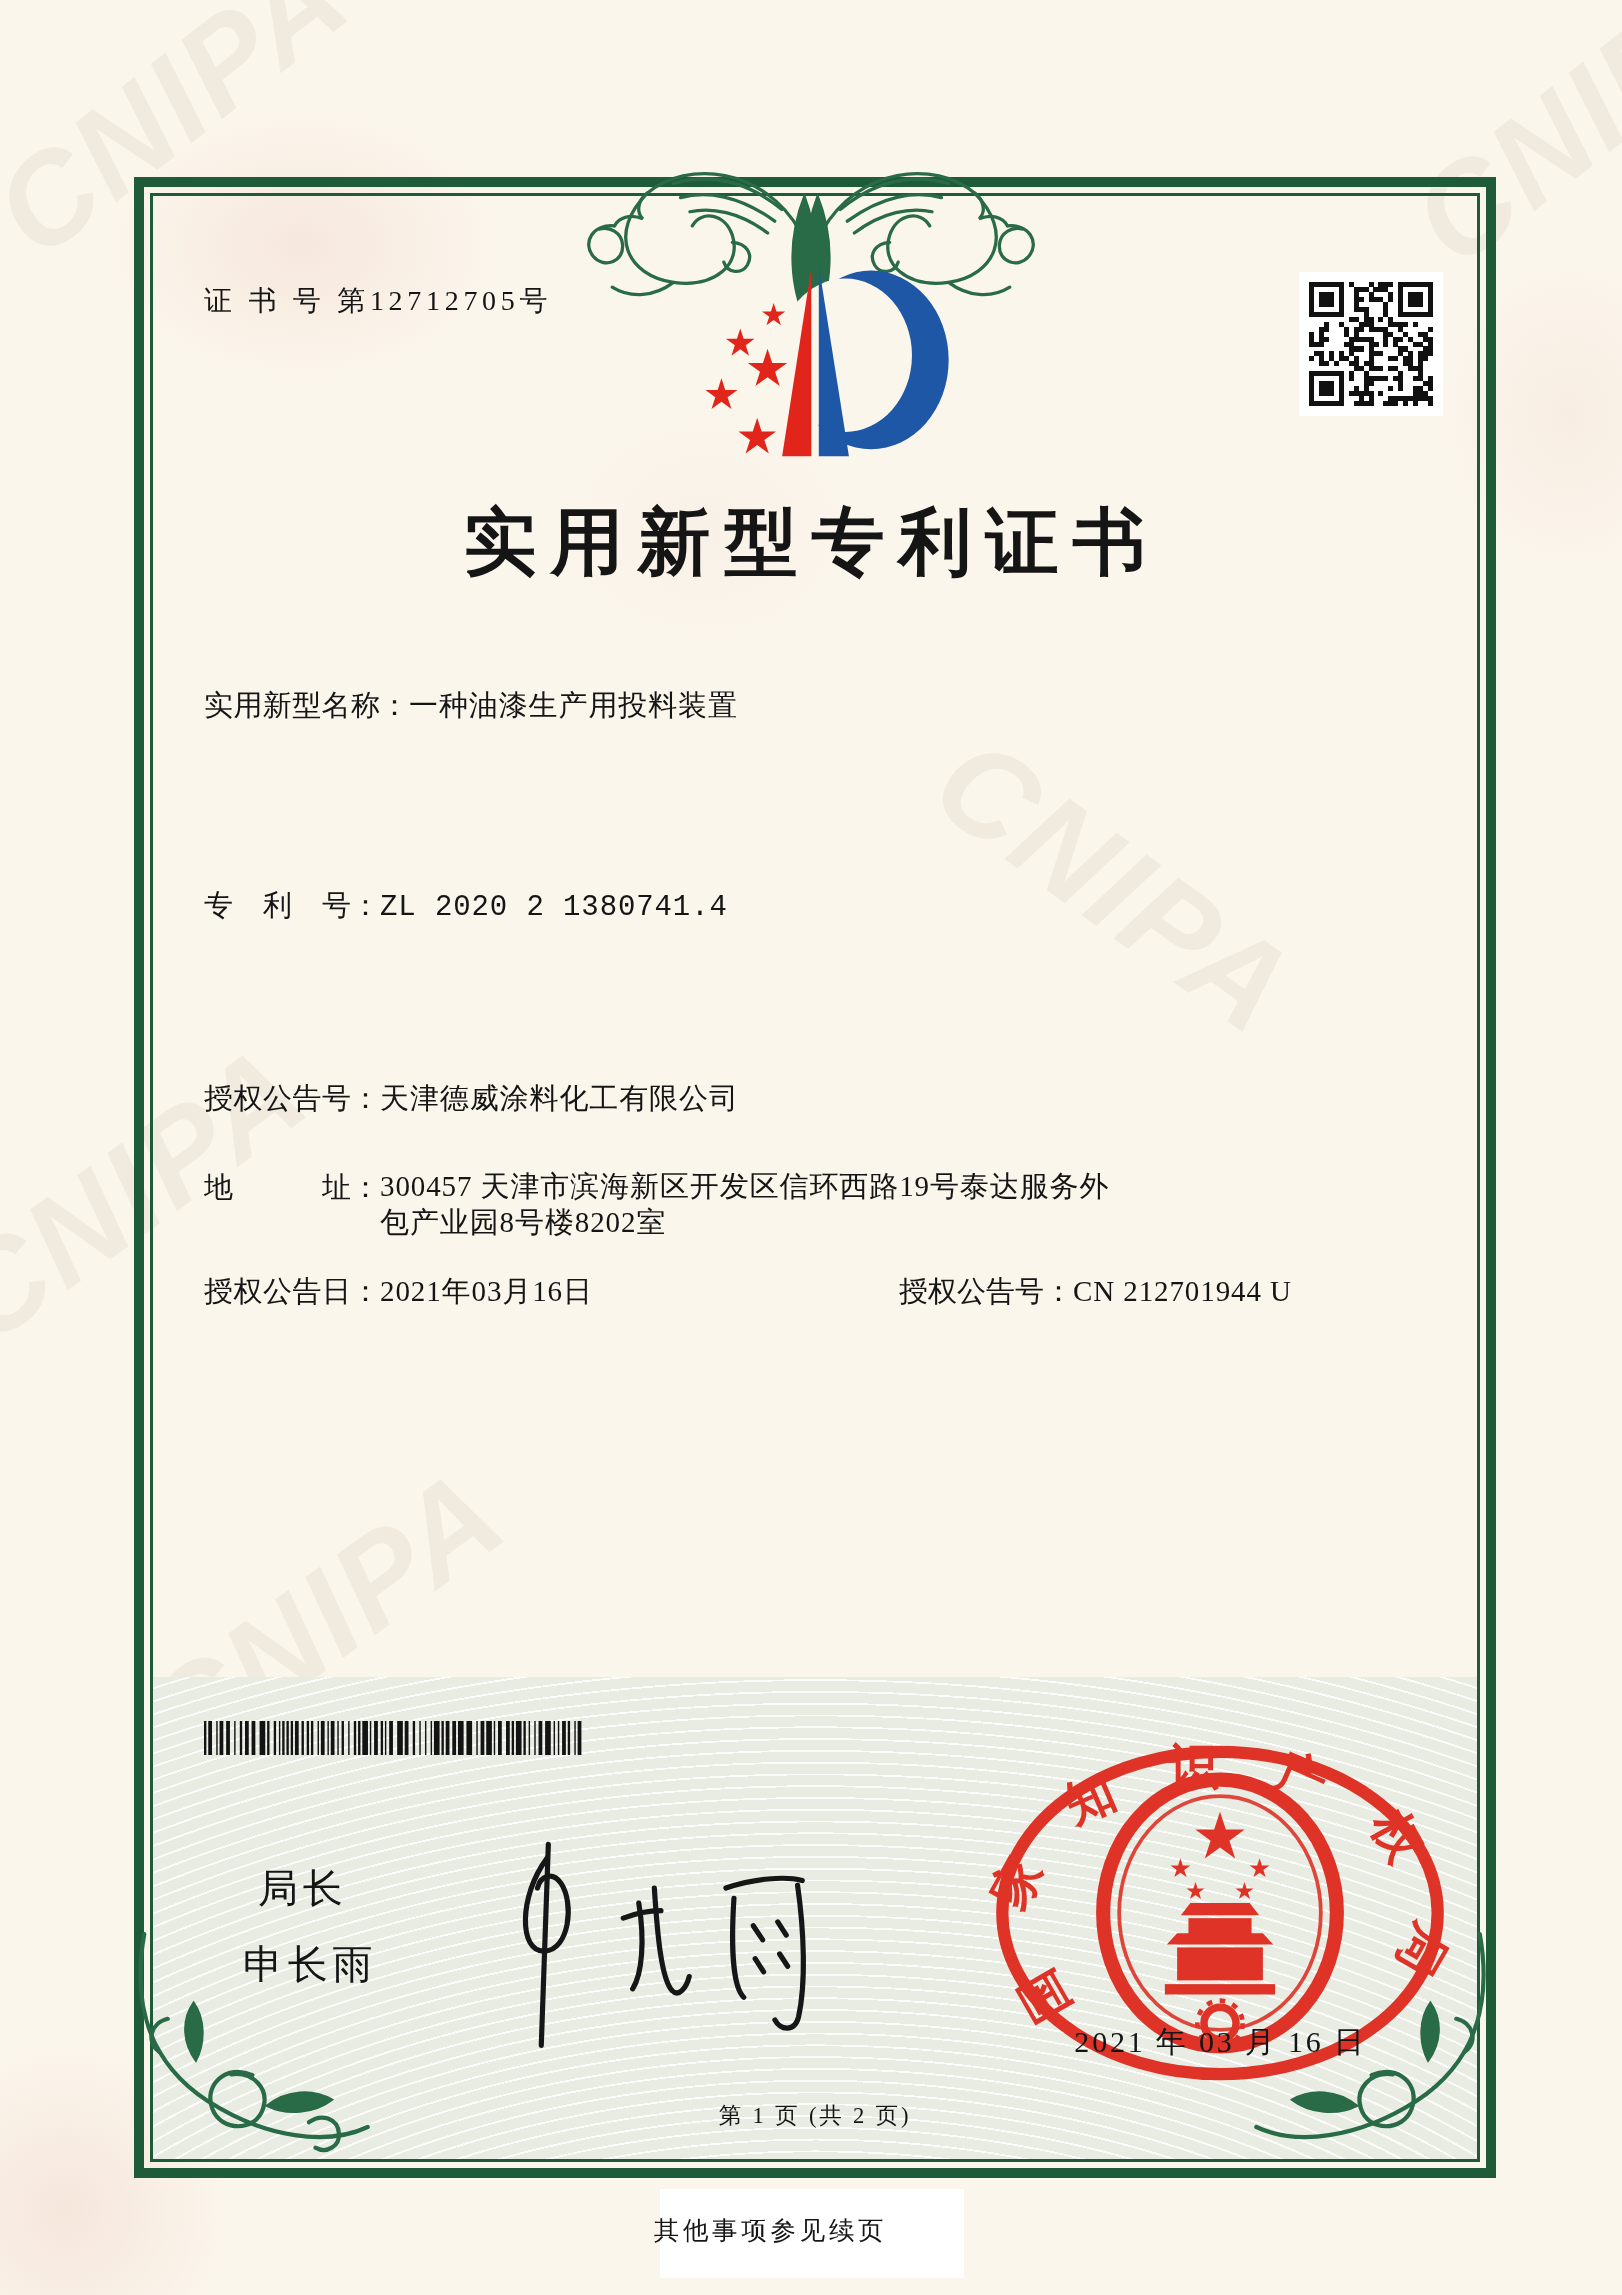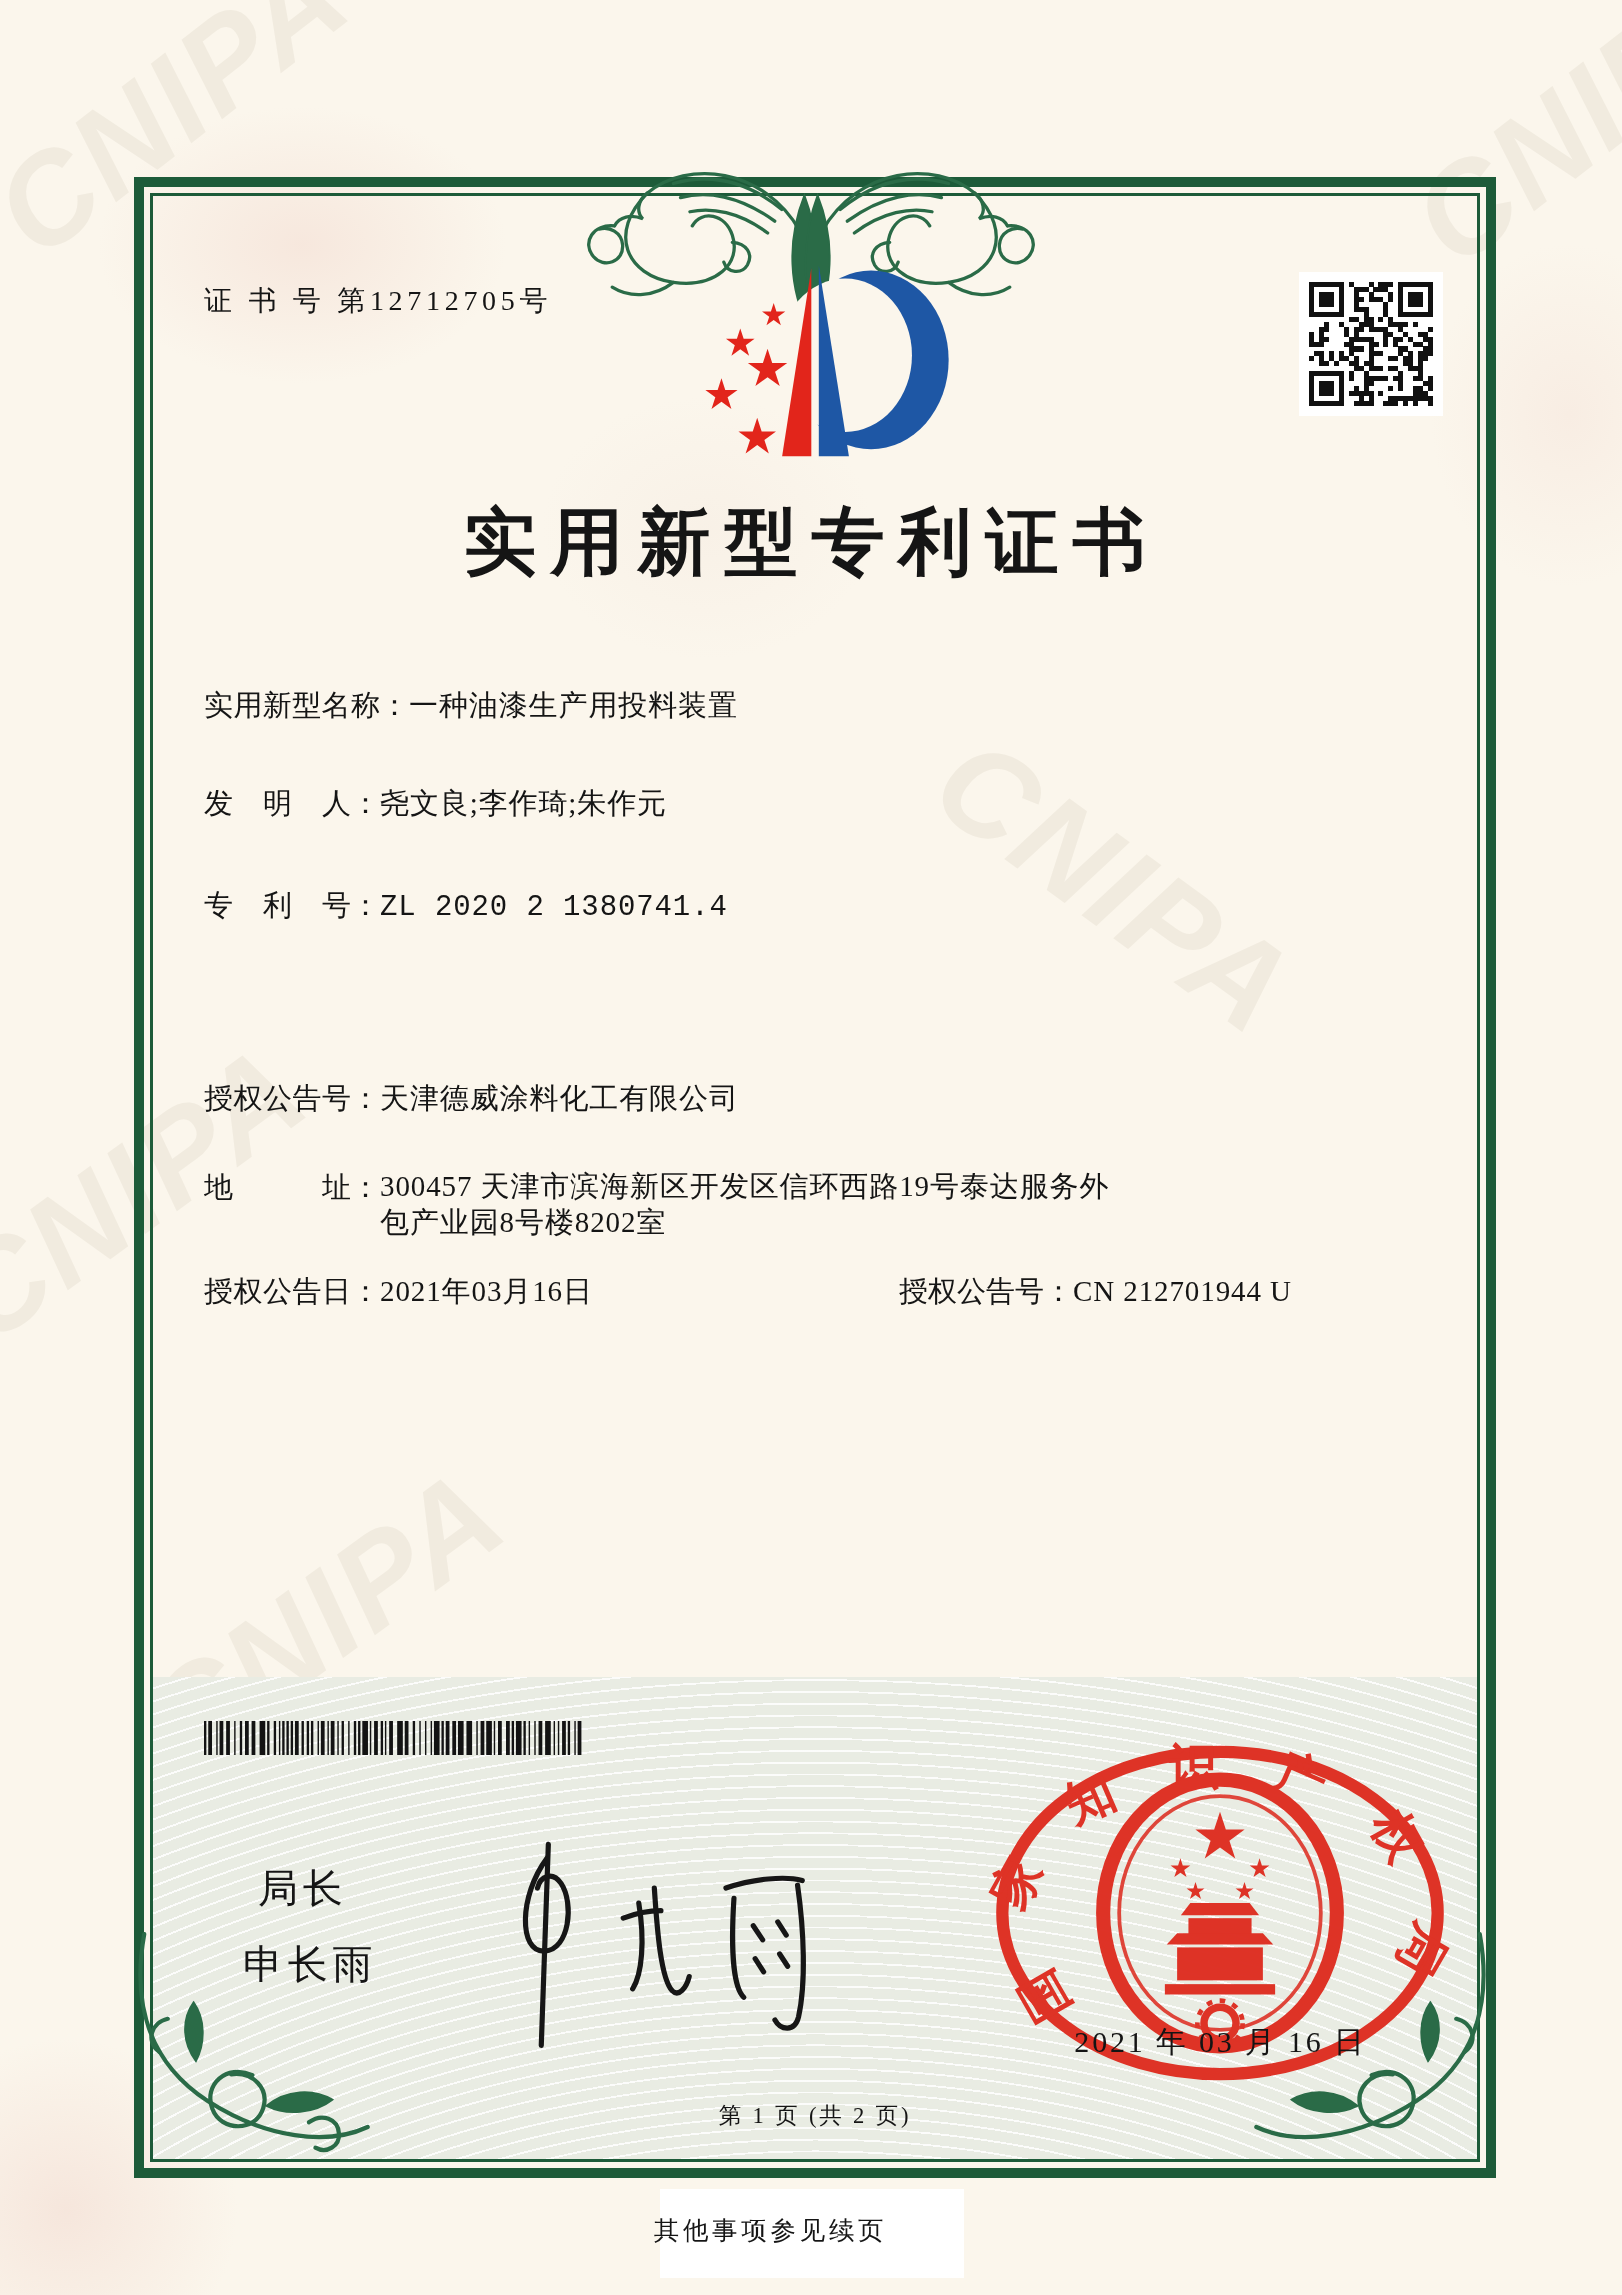--- a/index.html
+++ b/index.html
@@ -436,23 +436,20 @@
           <rect x="21" y="24" width="1.02" height="1.02" fill="#111"></rect>
           <rect x="24" y="24" width="1.02" height="1.02" fill="#111"></rect>
         </svg>
     </div>
 
     <div class="title">实用新型专利证书</div>
 
     <div class="row" style="top:686px;">
       <span class="lbl lbl-wide">实用新型名称</span><span>：</span><span class="val">一种油漆生产用投料装置</span>
     </div>
-    <div class="row" style="top:784px;">
-      <span class="lbl">发明人</span><span>：</span><span class="val">尧文良;李作琦;朱作元</span>
-    </div>
     <div class="row" style="top:886px;font-family:Liberation Mono, monospace;">
       <span class="lbl">专利号</span><span>：</span><span class="val">ZL 2020 2 1380741.4</span>
     </div>
     <div class="row" style="top:1079px;">
       <span class="lbl">授权公告号</span><span>：</span><span class="val">天津德威涂料化工有限公司</span>
     </div>
     <div class="row" style="top:1168px;">
       <span class="lbl">地址</span><span>：</span><span class="addr-val">300457 天津市滨海新区开发区信环西路19号泰达服务外包产业园8号楼8202室</span>
     </div>
     <div class="row" style="top:1272px;">

